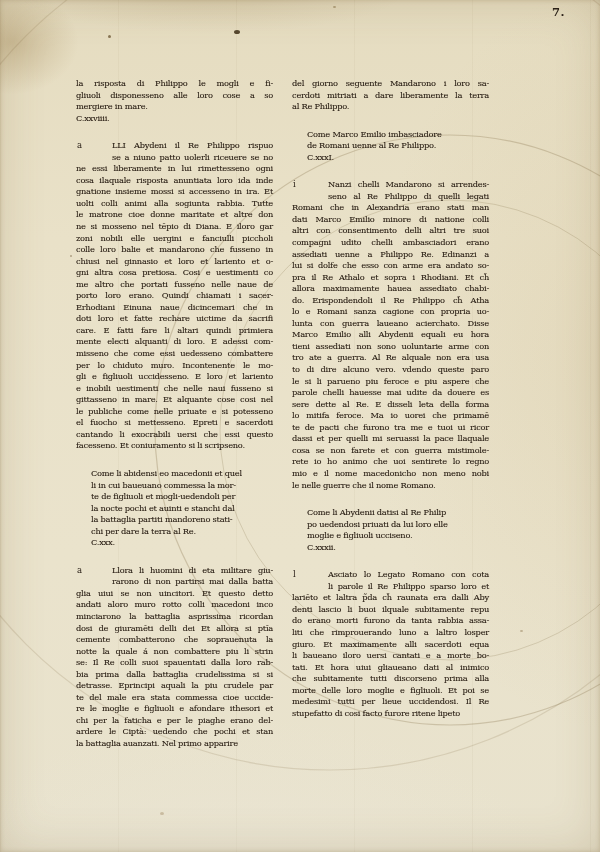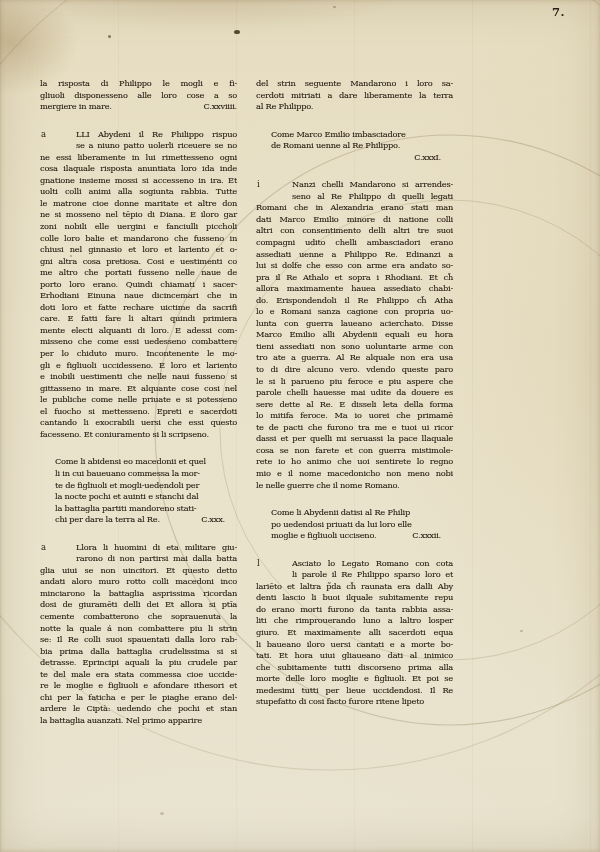--- a/index.html
+++ b/index.html
@@ -15,34 +15,34 @@
       radial-gradient(340px 520px at 102% 42%, rgba(204,184,138,0.22), rgba(204,184,138,0) 72%),
       radial-gradient(500px 320px at 40% 110%, rgba(236,232,219,0.55), rgba(236,232,219,0) 70%),
       repeating-linear-gradient(90deg, rgba(120,100,60,0.05) 0px, rgba(120,100,60,0.05) 1px, rgba(120,100,60,0) 1px, rgba(120,100,60,0) 118px),
       linear-gradient(180deg,#e5dcc0 0%, #e9e1c8 28%, #eae3cc 65%, #e8e2cd 100%);
     box-shadow: inset 0 0 46px rgba(118,93,52,0.20), inset 0 0 5px rgba(118,93,52,0.28);
   }
   .pagenum{
     position:absolute; left:552px; top:5px;
     font-size:11.5px; font-weight:bold; letter-spacing:0.5px;
   }
-  .col{position:absolute; top:78px; width:197px;}
+  .col{position:absolute; top:78px; width:197px;margin-left:36px;}
   .col-left{left:40px;}
   .col-right{left:256px;}
   .block{position:relative; margin-top:16px;}
   .block:first-child{margin-top:0;}
   .line{
     font-size:8.2px; line-height:11.55px; letter-spacing:-0.2px;
     white-space:nowrap; text-align:left;
     text-shadow:0.2px 0.2px 0 rgba(62,46,26,0.35);
   }
   .fill{white-space:normal; text-align:justify; text-align-last:justify; word-spacing:-0.1px;}
   .indent{padding-left:36px;}
   .heading .line{padding-left:15px; padding-right:12px;}
-  .refline{display:flex; justify-content:space-between; white-space:nowrap;}
+  .refline{display:flex; justify-content:space-between; white-space:nowrap;flex-direction:column;}
   .guide{
     position:absolute; left:1px; top:0;
     font-size:8.5px; line-height:11.55px;
   }
   
   .speck{position:absolute; border-radius:50%;}
   .sp1{left:234px; top:30px; width:6px; height:4px; background:#47371f; opacity:.9;}
   .sp2{left:108px; top:35px; width:3px; height:3px; background:#6f5b38; opacity:.8;}
   .sp3{left:333px; top:6px; width:3px; height:2px; background:#8a744c; opacity:.6;}
   .sp4{left:70px; top:255px; width:2px; height:2px; background:#7a6440; opacity:.5;}
@@ -135,21 +135,21 @@
         <div class="line fill">detrasse. Eprincipi aquali la piu crudele par</div>
         <div class="line fill">te del male era stata commessa cioe uccide-</div>
         <div class="line fill">re le moglie e figliuoli e afondare ithesori et</div>
         <div class="line fill">chi per la faticha e per le piaghe erano del-</div>
         <div class="line fill">ardere le Ciptà: uedendo che pochi et stan</div>
         <div class="line">la battaglia auanzati. Nel primo apparire</div>
       </div>
     </div>
   <div class="col col-right" id="col-right">
       <div class="block continuation">
-        <div class="line fill">del strin seguente Mandarono i loro sa-</div>
+        <div class="line fill">del giorno seguente Mandarono i loro sa-</div>
         <div class="line fill">cerdoti mitriati a dare liberamente la terra</div>
         <div class="line">al Re Philippo.</div>
       </div>
       <div class="block heading">
         <div class="line">Come Marco Emilio imbasciadore</div>
         <div class="line">de Romani uenne al Re Philippo.</div>
         <div class="line refline">
           <span></span>
           <span>C.xxxI.</span>
         </div>

